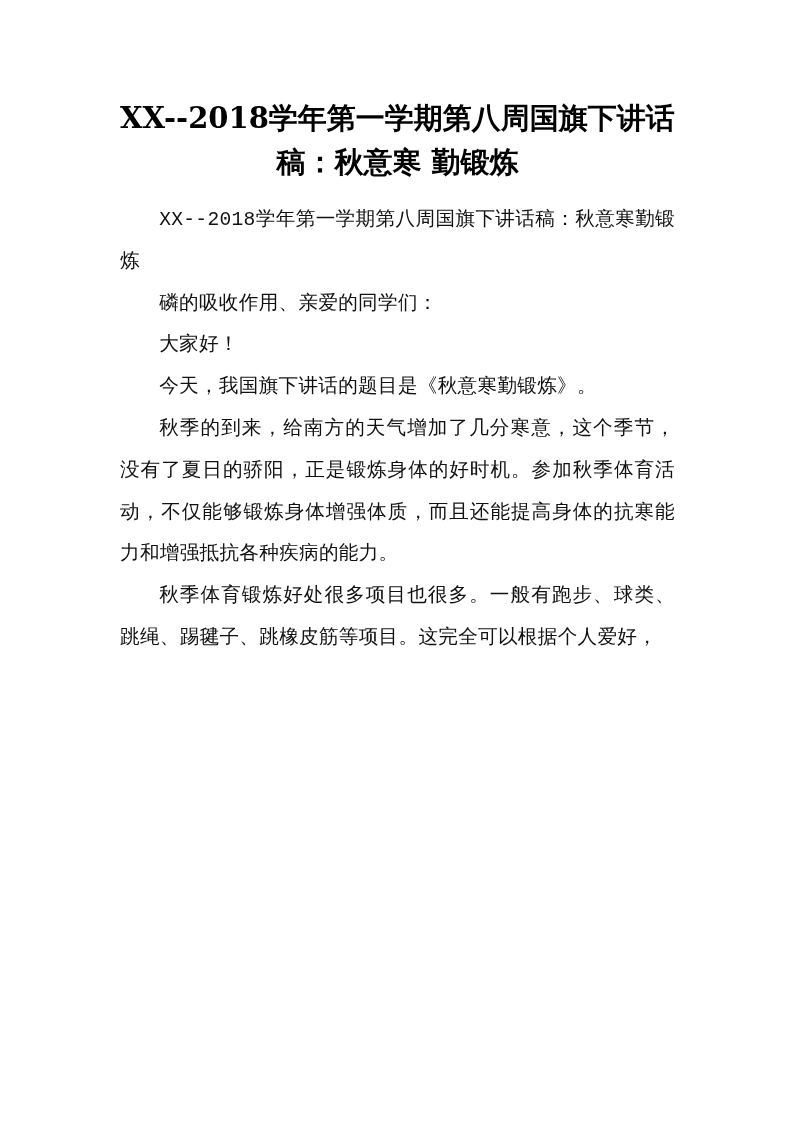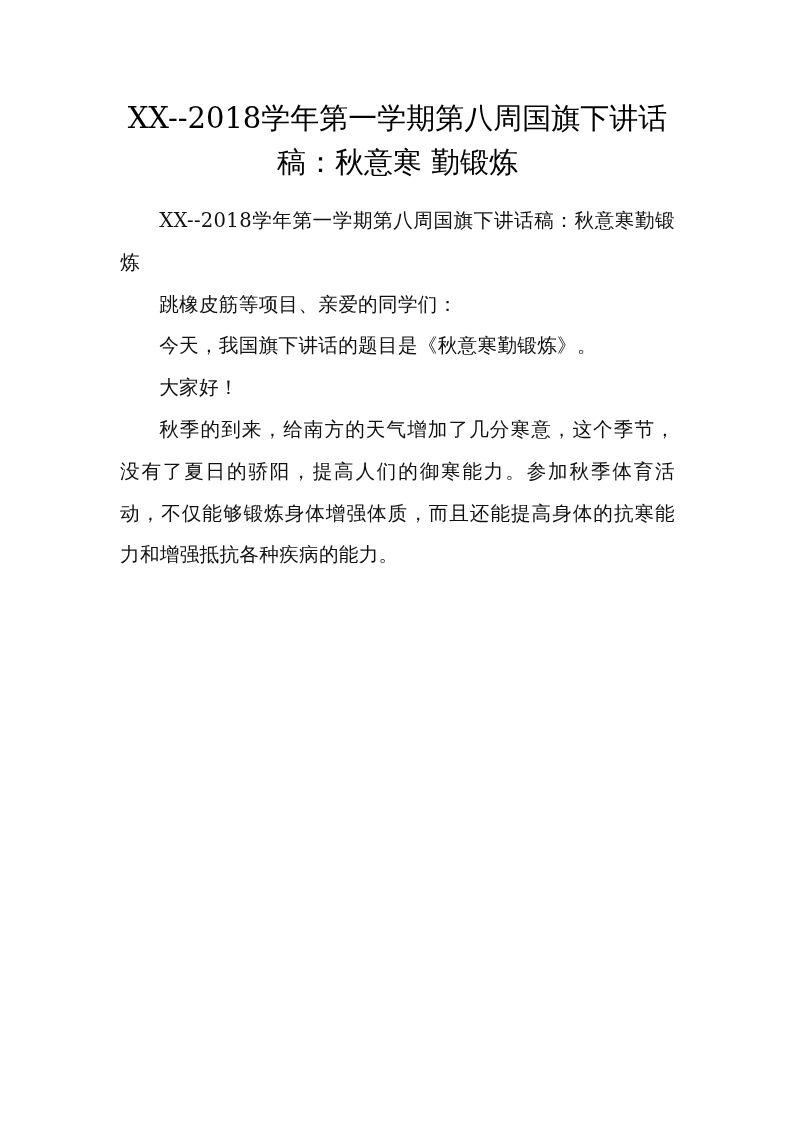--- a/index.html
+++ b/index.html
@@ -1,26 +1,27 @@
 <!DOCTYPE html>
 <html><head>
   <meta charset="utf-8">
   <style>
     html, body { margin: 0; padding: 0; background: #ffffff; }
     body { width: 793px; height: 1122px; overflow: hidden; position: relative;
       font-family: "DejaVu Serif", "Liberation Serif", serif; color: #111; }
     .page { position: absolute; left: 120px; top: 96px; width: 555px; }
-    .title { text-align: center; font-weight: normal; font-size: 29px; line-height: 44px;
+    .title { text-align: center; font-weight: bold; font-size: 29px; line-height: 44px;
       margin: 0 0 16px 0; letter-spacing: 0px; color: #000; }
     .para { font-size: 19.6px; line-height: 41.8px; margin: 0; text-indent: 2em;
-      text-align: justify; letter-spacing: 0.3px; }
+      text-align: justify; letter-spacing: 0.3px; font-family: Liberation Mono, monospace; }
   </style>
 </head>
 <body>
 
 <div class="page">
   <h1 class="title">XX--2018学年第一学期第八周国旗下讲话稿：秋意寒 勤锻炼</h1>
   <p class="para">XX--2018学年第一学期第八周国旗下讲话稿：秋意寒勤锻炼</p>
-  <p class="para">跳橡皮筋等项目、亲爱的同学们：</p>
+  <p class="para">磷的吸收作用、亲爱的同学们：</p>
+  <p class="para">大家好！</p>
   <p class="para">今天，我国旗下讲话的题目是《秋意寒勤锻炼》。</p>
-  <p class="para">大家好！</p>
-  <p class="para">秋季的到来，给南方的天气增加了几分寒意，这个季节，没有了夏日的骄阳，提高人们的御寒能力。参加秋季体育活动，不仅能够锻炼身体增强体质，而且还能提高身体的抗寒能力和增强抵抗各种疾病的能力。</p>
+  <p class="para">秋季的到来，给南方的天气增加了几分寒意，这个季节，没有了夏日的骄阳，正是锻炼身体的好时机。参加秋季体育活动，不仅能够锻炼身体增强体质，而且还能提高身体的抗寒能力和增强抵抗各种疾病的能力。</p>
+  <p class="para">秋季体育锻炼好处很多项目也很多。一般有跑步、球类、跳绳、踢毽子、跳橡皮筋等项目。这完全可以根据个人爱好，</p>
 </div>
 
 </body></html>

